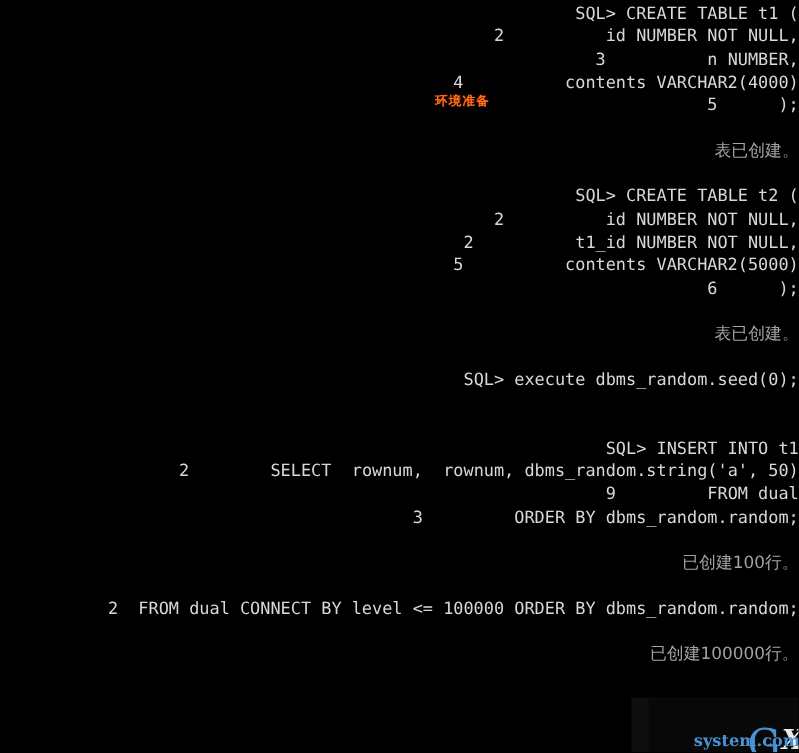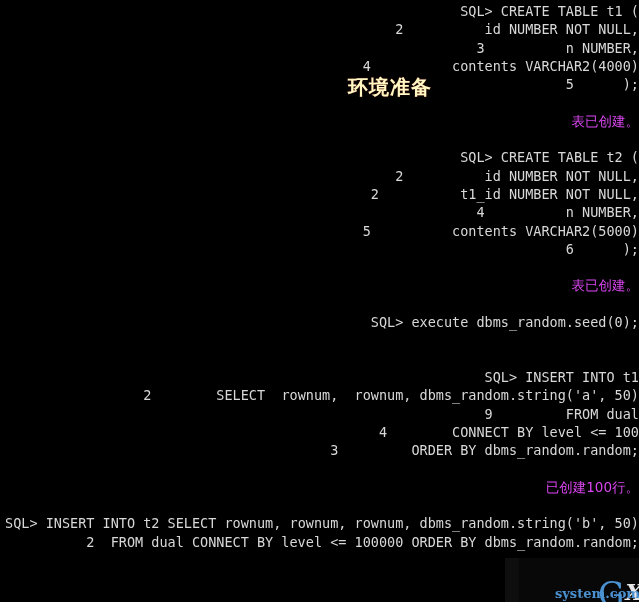--- a/index.html
+++ b/index.html
@@ -34,31 +34,31 @@
     white-space: pre;
     padding-left: 1px;
     font-family: "DejaVu Sans Mono", "Liberation Mono", monospace;
   }
   .line.blank {
     color: transparent;
   }
   .line.cjk {
     font-family: "DejaVu Sans", "Liberation Sans", sans-serif;
     font-size: 13.5px;
-    color: #d946ef;
+    color: #a3a3a3;
   }
   #annotation {
     position: absolute;
     left: 348px;
     top: 74px;
     font-family: Liberation Mono, monospace;
-    font-size: 20px;
+    font-size: 10px;
     font-weight: bold;
     letter-spacing: 1px;
-    color: #fef9c3;
+    color: #f97316;
     text-shadow: 0 0 1px #7a0505;
     white-space: pre;
   }
   #watermark {
     position: absolute;
     left: 505px;
     top: 558px;
     width: 134px;
     height: 44px;
     background: #0e0e0e;
@@ -120,38 +120,35 @@
       <div class="line">  2          id NUMBER NOT NULL,</div>
       <div class="line">  3          n NUMBER,</div>
       <div class="line">  4          contents VARCHAR2(4000)</div>
       <div class="line">  5      );</div>
       <div class="line blank"></div>
       <div class="line cjk">表已创建。</div>
       <div class="line blank"></div>
       <div class="line">SQL&gt; CREATE TABLE t2 (</div>
       <div class="line">  2          id NUMBER NOT NULL,</div>
       <div class="line">  2          t1_id NUMBER NOT NULL,</div>
-      <div class="line">  4          n NUMBER,</div>
       <div class="line">  5          contents VARCHAR2(5000)</div>
       <div class="line">  6      );</div>
       <div class="line blank"></div>
       <div class="line cjk">表已创建。</div>
       <div class="line blank"></div>
       <div class="line">SQL&gt; execute dbms_random.seed(0);</div>
       <div class="line blank"></div>
       <div class="line blank"></div>
       <div class="line">SQL&gt; INSERT INTO t1</div>
       <div class="line">  2        SELECT  rownum,  rownum, dbms_random.string('a', 50)</div>
       <div class="line">  9         FROM dual</div>
-      <div class="line">  4        CONNECT BY level &lt;= 100</div>
       <div class="line">  3         ORDER BY dbms_random.random;</div>
       <div class="line blank"></div>
       <div class="line cjk">已创建100行。</div>
       <div class="line blank"></div>
-      <div class="line">SQL&gt; INSERT INTO t2 SELECT rownum, rownum, rownum, dbms_random.string('b', 50)</div>
       <div class="line">  2  FROM dual CONNECT BY level &lt;= 100000 ORDER BY dbms_random.random;</div>
       <div class="line blank"></div>
       <div class="line cjk">已创建100000行。</div>
     </div>
 
   <div id="annotation">环境准备</div>
 
   <div id="watermark">
     <div class="wm-inner">
       <div class="wm-row1">

